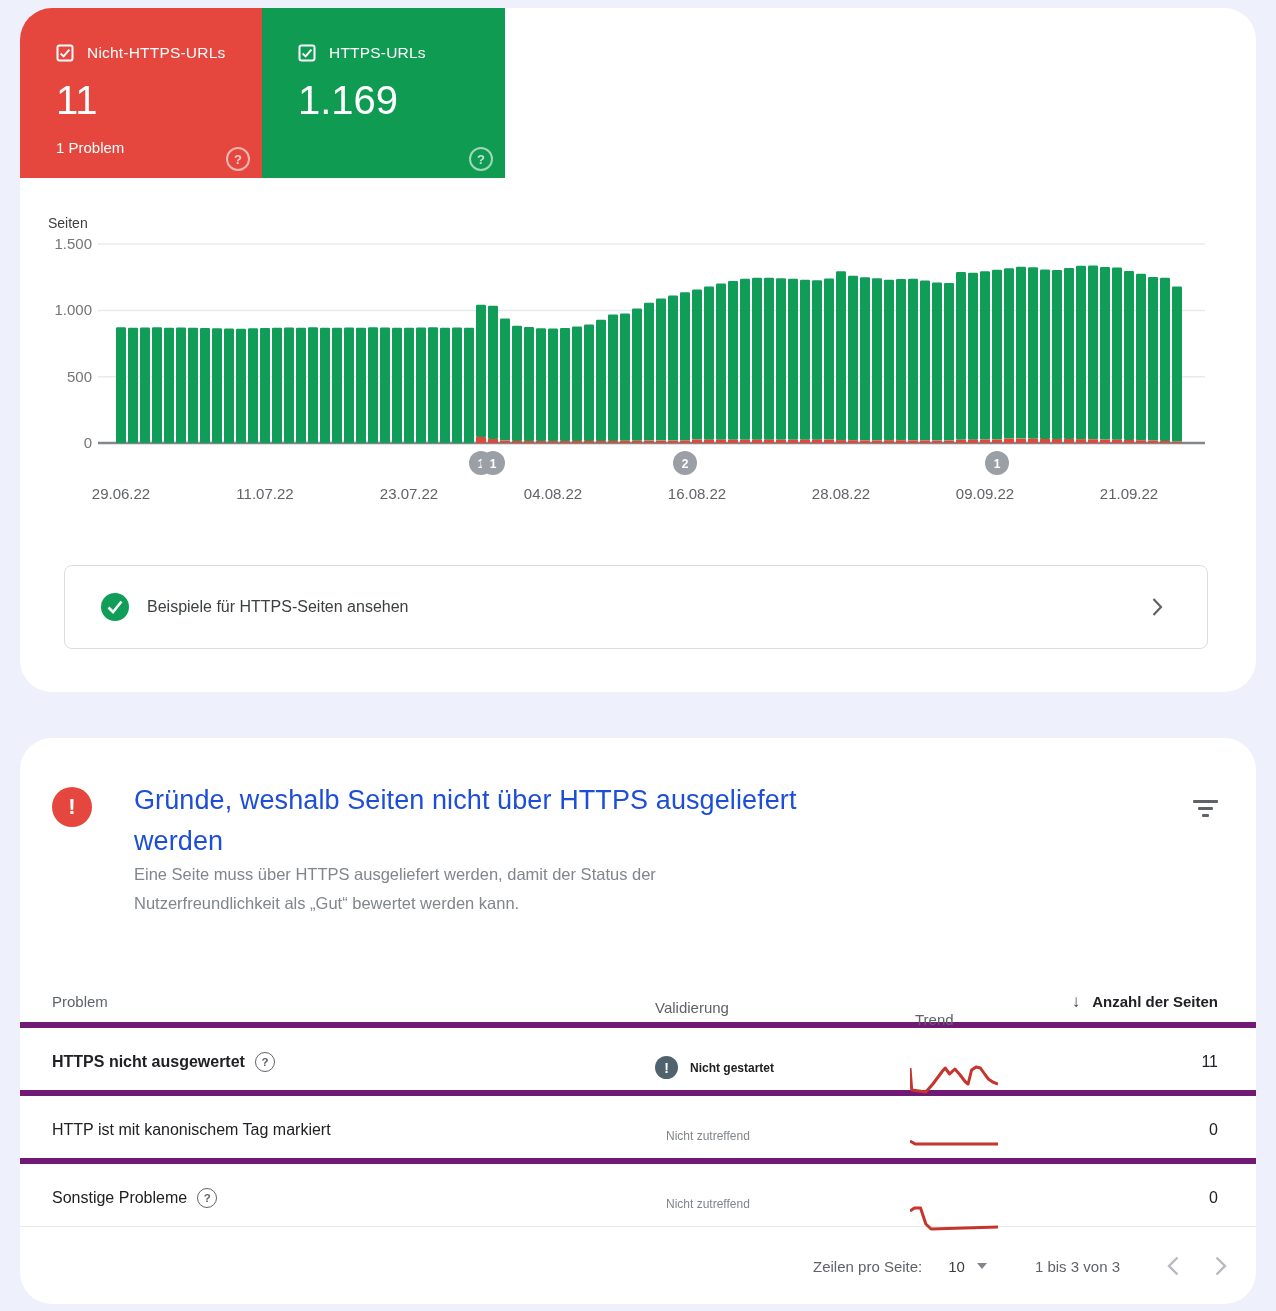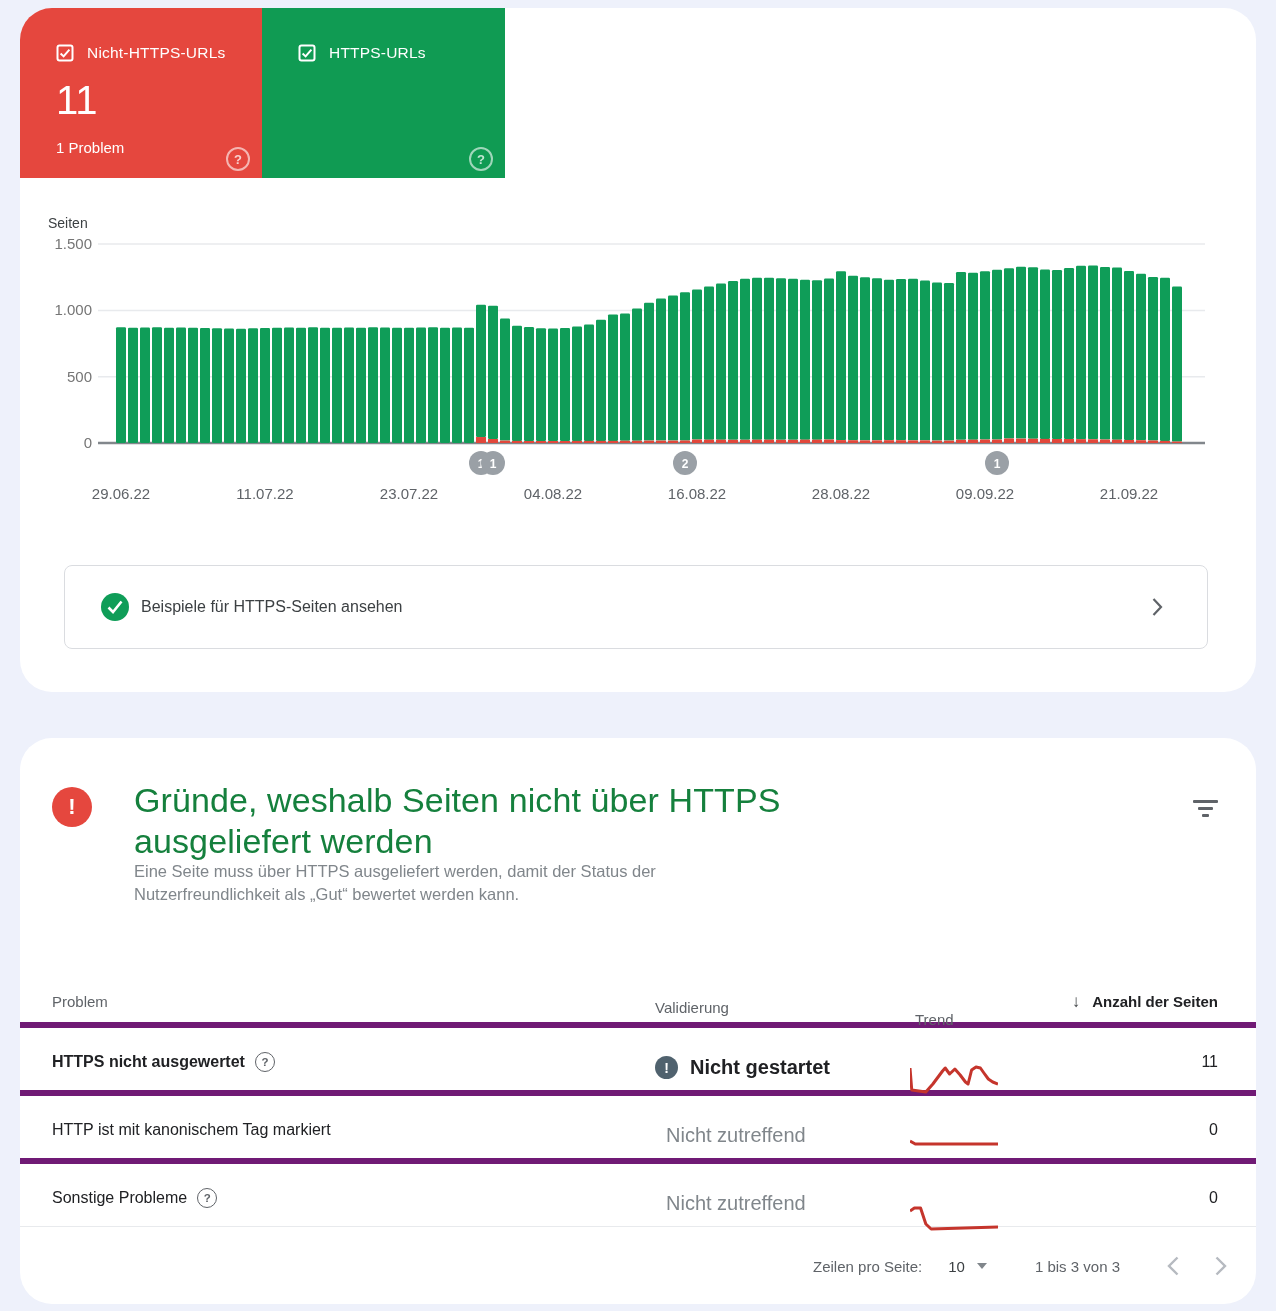--- a/index.html
+++ b/index.html
@@ -29,41 +29,41 @@
   }
 
   
   .chart-ylabel{position:absolute;left:28px;top:207px;font-size:14px;color:#3c4043;}
   .chart-svg{position:absolute;left:0;top:195px;width:1236px;height:305px;}
 
   
   .examples{
     position:absolute;left:44px;top:557px;width:1144px;height:84px;box-sizing:border-box;
     border:1px solid #dadce0;border-radius:8px;display:flex;align-items:center;
-    padding:0 44px 0 36px;gap:12px;cursor:pointer;background:#fff;
+    padding:0 44px 0 36px;gap:18px;cursor:pointer;background:#fff;
   }
   .check-circle{
     width:28px;height:28px;border-radius:50%;background:#0f9d58;flex:0 0 auto;
     display:flex;align-items:center;justify-content:center;
   }
   .examples-label{font-size:16px;color:#3c4043;flex:1;}
 
   
   .issue-badge{
     position:absolute;left:32px;top:49px;width:40px;height:40px;border-radius:50%;
     background:#e5473e;color:#fff;display:flex;align-items:center;justify-content:center;
     font-size:22px;font-weight:700;
   }
   .issues-title{
     position:absolute;left:114px;top:42px;margin:0;font-weight:400;
-    font-size:34px;line-height:41px;color:#15803d;max-width:740px;letter-spacing:.1px;
+    font-size:27px;line-height:41px;color:#1d4ed8;max-width:740px;letter-spacing:.1px;
   }
   .issues-desc{
     position:absolute;left:114px;top:122px;margin:0;
-    font-size:16.5px;line-height:23px;color:#80868b;max-width:640px;
+    font-size:16.5px;line-height:29px;color:#80868b;max-width:640px;
   }
   .filter-icon{position:absolute;right:38px;top:60px;width:26px;height:20px;cursor:pointer;
     display:flex;flex-direction:column;align-items:center;gap:4px;padding-top:2px;box-sizing:border-box;}
   .filter-icon i{display:block;height:3px;background:#5f6368;border-radius:1px;}
   .filter-icon i:nth-child(1){width:25px;}
   .filter-icon i:nth-child(2){width:15px;}
   .filter-icon i:nth-child(3){width:7px;}
 
   
   .issues-table{position:absolute;left:0;top:237px;width:1236px;}
@@ -86,21 +86,21 @@
   .help-gray{
     width:18px;height:18px;border-radius:50%;border:1.5px solid #5f6368;color:#5f6368;
     display:inline-flex;align-items:center;justify-content:center;
     font-size:11.5px;font-weight:700;margin-left:10px;vertical-align:-3px;cursor:pointer;
   }
   .c1{display:flex;align-items:center;}
   .vbadge{
     width:23px;height:23px;border-radius:50%;background:#50626e;color:#fff;flex:0 0 auto;
     display:flex;align-items:center;justify-content:center;font-size:14px;font-weight:700;margin-right:12px;
   }
-  .vtext{font-size:20px;color:#202124;}
+  .vtext{font-size:12px;color:#202124;}
   .vtext.bold{font-weight:700;}
   .vtext.muted{color:#80868b;font-weight:400;padding-left:11px;}
   .spark{width:88px;height:32px;display:block;}
 
   
   .tfooter{
     display:flex;align-items:center;justify-content:flex-end;height:78px;
     border-top:1px solid #e8eaed;padding-right:28px;font-size:15px;color:#5f6368;
   }
   .pg-label{margin-right:26px;}
@@ -133,20 +133,21 @@
   <div class="tile tile-green">
     <div class="tile-top">
       <span class="cb">
         <svg width="18" height="18" viewBox="0 0 18 18">
             <rect x="1.5" y="1.5" width="15" height="15" rx="2" fill="none" stroke="#fff" stroke-width="2"></rect>
             <path d="M4.6 9.6 L7.6 12.4 L13.4 5.6" fill="none" stroke="#fff" stroke-width="2"></path>
           </svg>
       </span>
       <span class="tile-label">HTTPS-URLs</span>
     </div>
+    <div class="tile-value">1.169</div>
     <span class="help-ring">?</span>
   </div>
 
   <div class="chart-ylabel">Seiten</div>
   <svg id="chart" class="chart-svg" viewBox="0 0 1236 305">
       <line x1="78" y1="240" x2="1185" y2="240" stroke="#82878c" stroke-width="2.5"></line>
       <text x="72" y="245" text-anchor="end" font-size="15" fill="#757575" font-family="Liberation Sans, sans-serif">0</text>
       <line x1="78" y1="173.7" x2="1185" y2="173.7" stroke="#e8eaed" stroke-width="1.5"></line>
       <text x="72" y="178.7" text-anchor="end" font-size="15" fill="#757575" font-family="Liberation Sans, sans-serif">500</text>
       <line x1="78" y1="107.4" x2="1185" y2="107.4" stroke="#e8eaed" stroke-width="1.5"></line>

